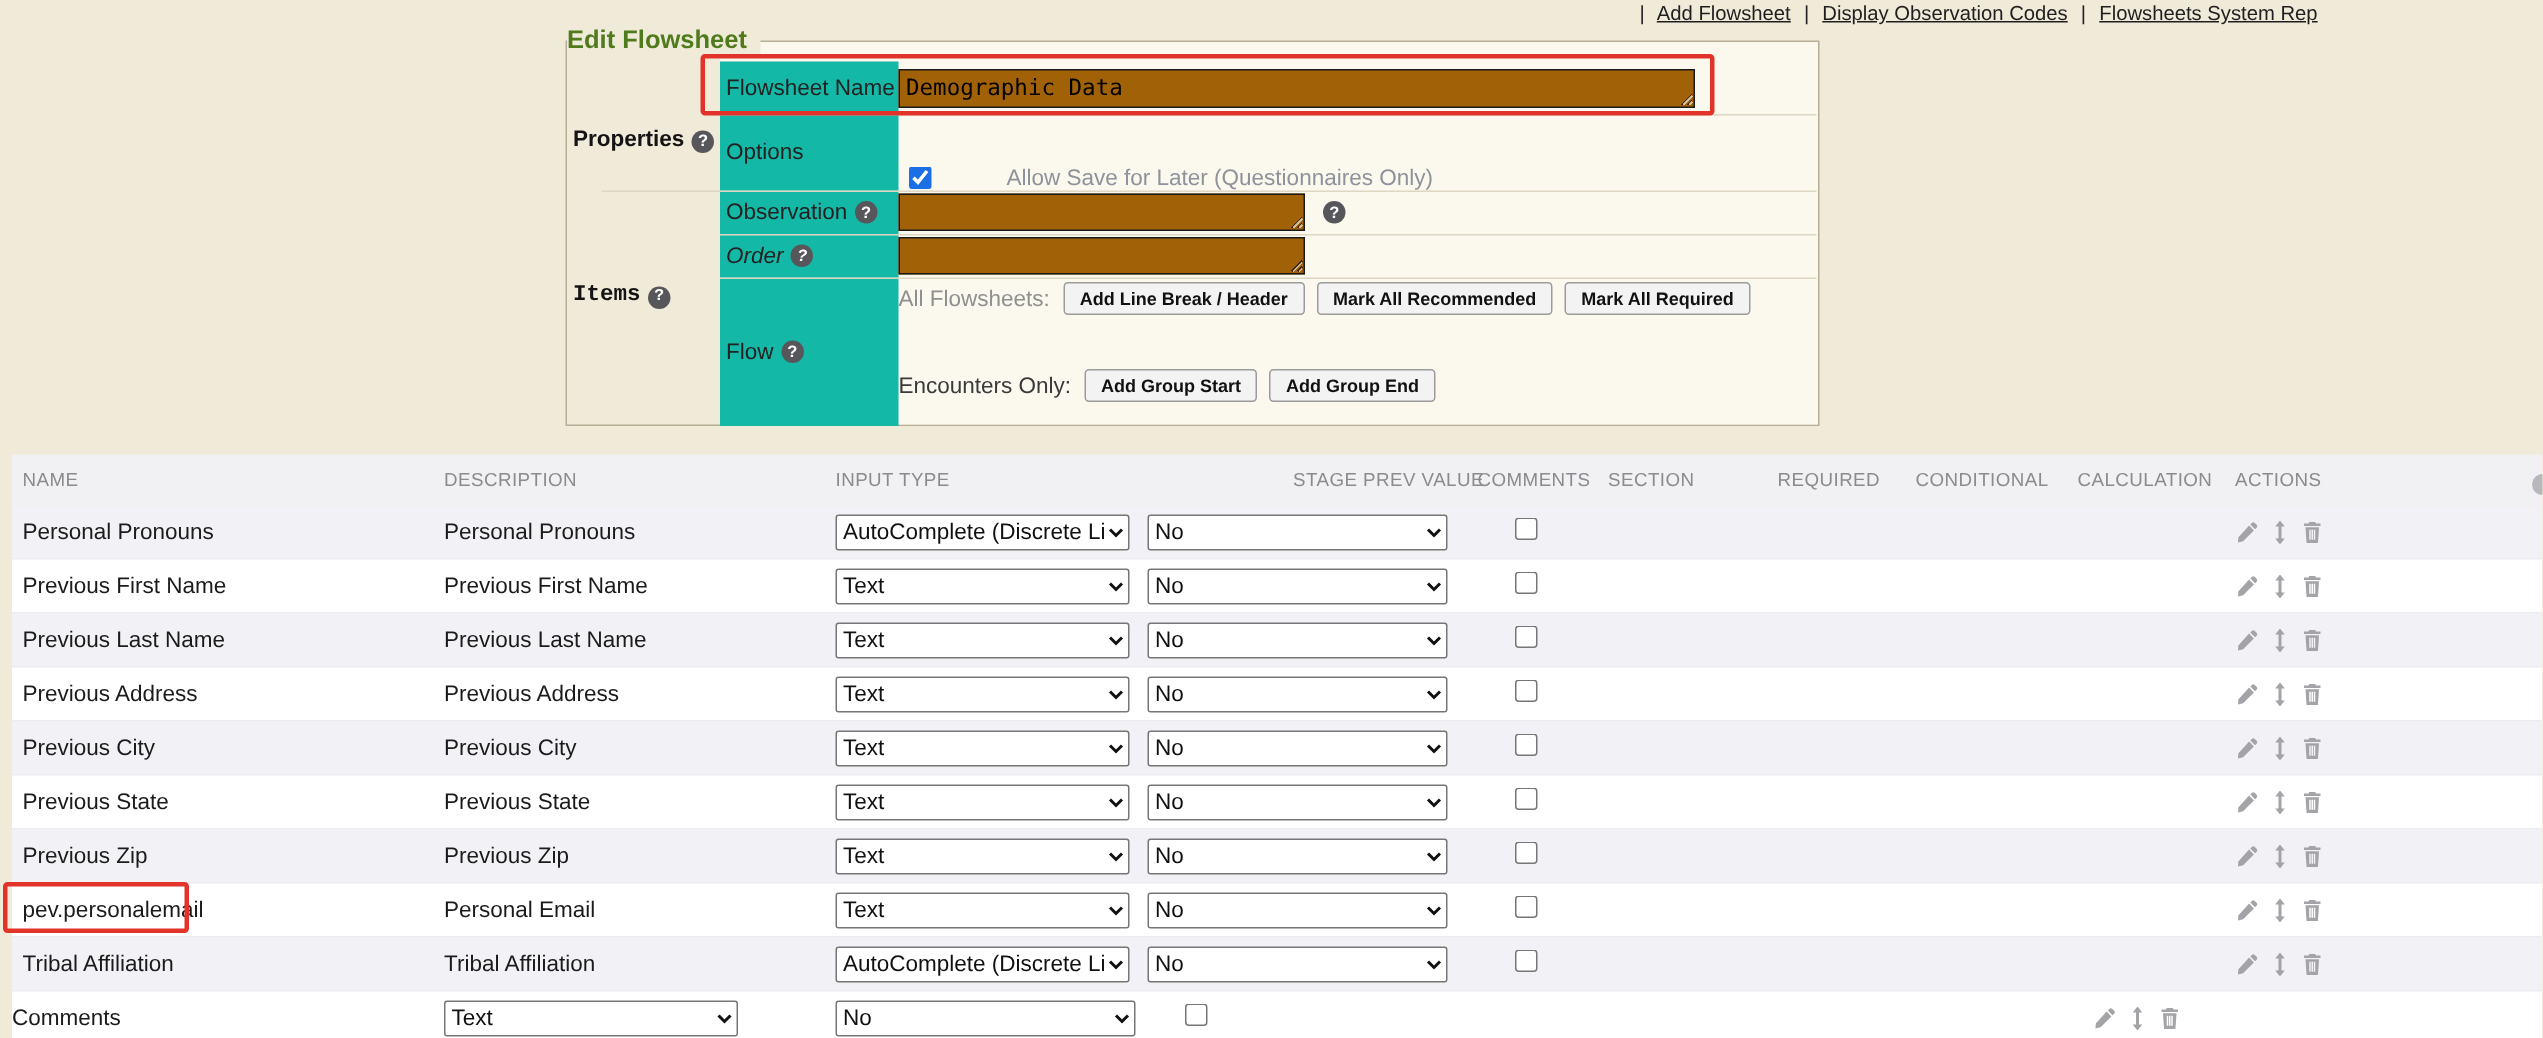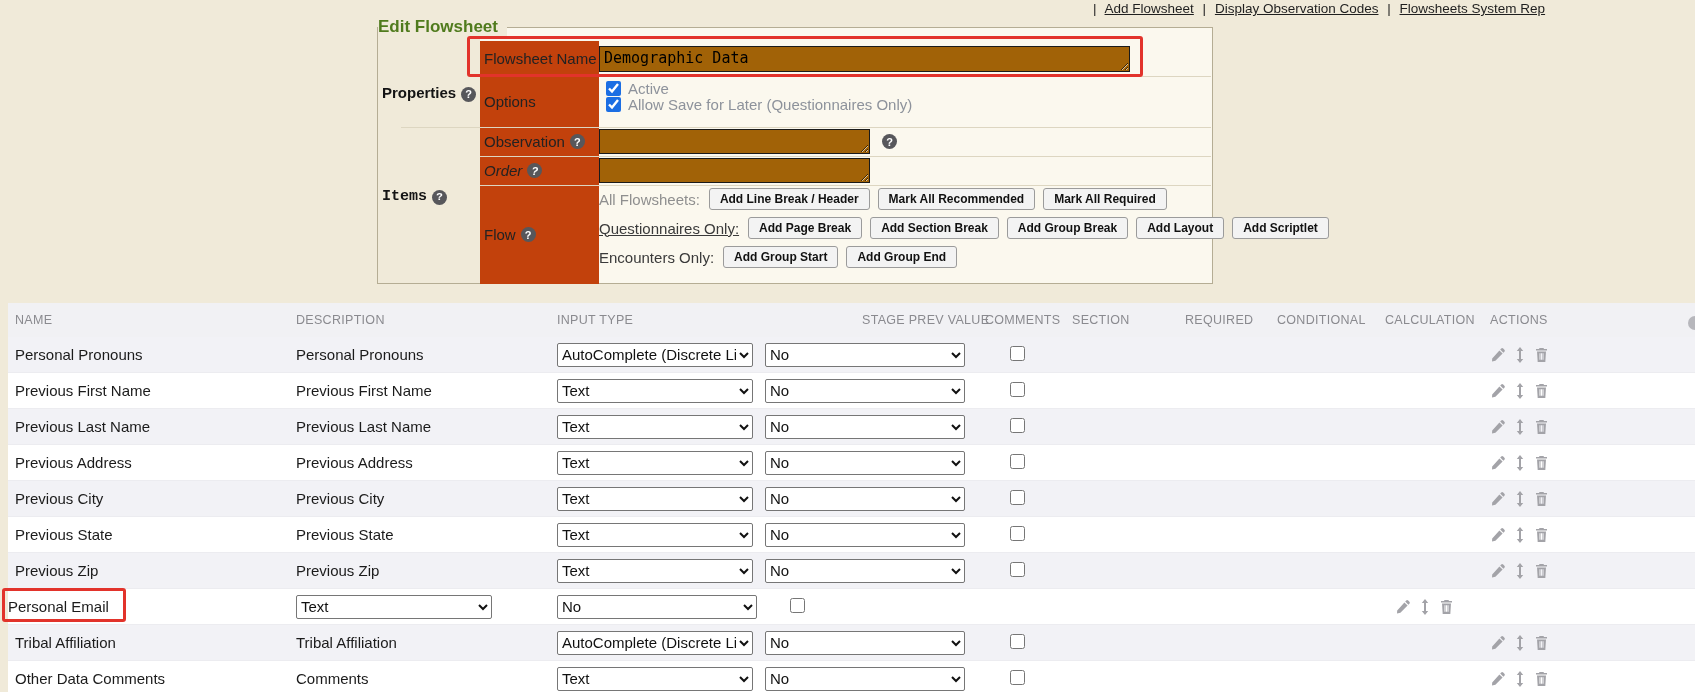--- a/index.html
+++ b/index.html
@@ -26,21 +26,21 @@
     background: #f0ead9; padding-right: 9px;
     font-size: 17px; font-weight: bold; color: #507b1d;
   }
   .fieldset {
     position: absolute; left: 377px; top: 27px; width: 836px; height: 257px;
     border: 1px solid #b5ad94;
   }
   .valbg { position:absolute; left:102px; top:0; right:0; bottom:0; background:#fbf8ee; }
   .lab1 { position:absolute; left:4px; font-size:15px; font-weight:bold; color:#141414; white-space:nowrap; }
   .lab2 {
-    position:absolute; left:102px; width:119px; background:#c2410c;
+    position:absolute; left:102px; width:119px; background:#14b8a6;
     display:flex; align-items:center; padding-left:4px;
     font-size:15px; color:#222; white-space:nowrap;
   }
   .frow { position:absolute; left:221px; right:2px; display:flex; align-items:center; }
   .sep-line { position:absolute; left:102px; right:1px; height:1px; background:#ddd6c1; }
 
   .help {
     display:inline-flex; align-items:center; justify-content:center;
     width:15px; height:15px; border-radius:50%;
     background:#57575b; color:#fff; font-size:11px; font-weight:bold;
@@ -151,53 +151,41 @@
 
   <div class="sep-line" style="top:48px;"></div>
   <div class="sep-line" style="top:99px; left:23px;"></div>
   <div class="sep-line" style="top:128px;"></div>
   <div class="sep-line" style="top:157px;"></div>
 
   <div class="frow" style="top:13px; height:35px;">
     <textarea class="box name-box" spellcheck="false" style="">Demographic Data</textarea>
   </div>
 
-  <div class="frow opt" style="top:48px; height:25px;">
-    <input type="checkbox" checked="" style="">
-    <span class="chk-label">Active</span>
-  </div>
-  <div class="frow opt" style="top:63px; height:26px;">
+  <div class="frow opt" style="top:77px; height:26px;gap:43px;">
     <input type="checkbox" checked="" style="">
     <span class="chk-label">Allow Save for Later (Questionnaires Only)</span>
   </div>
 
   <div class="frow" style="top:99px; height:29px;">
     <textarea class="box small-box" spellcheck="false" style=""></textarea>
     <span class="help" style="margin-left:12px;">?</span>
   </div>
 
   <div class="frow" style="top:128px; height:29px;">
     <textarea class="box small-box" spellcheck="false" style=""></textarea>
   </div>
 
   <div class="frow" style="top:157px; height:28px;">
     <span class="grp-label muted">All Flowsheets:</span>
     <button class="btn">Add Line Break / Header</button>
     <button class="btn">Mark All Recommended</button>
     <button class="btn">Mark All Required</button>
   </div>
 
-  <div class="frow" style="top:185px; height:30px;">
-    <span class="grp-label dark underlined">Questionnaires Only:</span>
-    <button class="btn">Add Page Break</button>
-    <button class="btn">Add Section Break</button>
-    <button class="btn">Add Group Break</button>
-    <button class="btn">Add Layout</button>
-    <button class="btn">Add Scriptlet</button>
-  </div>
 
   <div class="frow" style="top:215px; height:28px;">
     <span class="grp-label dark">Encounters Only:</span>
     <button class="btn">Add Group Start</button>
     <button class="btn">Add Group End</button>
   </div>
 </div>
 
 <div class="red-box form-box"></div>
 <div class="red-box row-box"></div>
@@ -436,20 +424,21 @@
             <path fill="#a3a3a8" d="M5.5 1h4l.5 1H13v1.6H2V2h3z"></path>
             <path fill="#a3a3a8" d="M3 4.5h9L11.3 15H3.7z"></path>
             <path fill="#f2f2f6" d="M5.5 6.2h1v6.6h-1zM7 6.2h1v6.6H7zM8.5 6.2h1v6.6h-1z"></path>
           </svg>
         </span>
     </div>
     <div></div>
   </div>
 
   <div class="tgrid trow">
+    <div class="c-name">pev.personalemail</div>
     <div class="c-desc">Personal Email</div>
     <div class="c-input"><select class="cell-select"><option>Text</option></select></div>
     <div class="c-stage"><select class="cell-select"><option>No</option></select></div>
     <div class="c-comments"><input type="checkbox" style=""></div>
     <div></div>
       <div></div>
       <div></div>
       <div></div>
     <div class="c-actions">
       <span class="icon-btn">
@@ -499,21 +488,20 @@
             <path fill="#a3a3a8" d="M5.5 1h4l.5 1H13v1.6H2V2h3z"></path>
             <path fill="#a3a3a8" d="M3 4.5h9L11.3 15H3.7z"></path>
             <path fill="#f2f2f6" d="M5.5 6.2h1v6.6h-1zM7 6.2h1v6.6H7zM8.5 6.2h1v6.6h-1z"></path>
           </svg>
         </span>
     </div>
     <div></div>
   </div>
 
   <div class="tgrid trow">
-    <div class="c-name">Other Data Comments</div>
     <div class="c-desc">Comments</div>
     <div class="c-input"><select class="cell-select"><option>Text</option></select></div>
     <div class="c-stage"><select class="cell-select"><option>No</option></select></div>
     <div class="c-comments"><input type="checkbox" style=""></div>
     <div></div>
       <div></div>
       <div></div>
       <div></div>
     <div class="c-actions">
       <span class="icon-btn">

